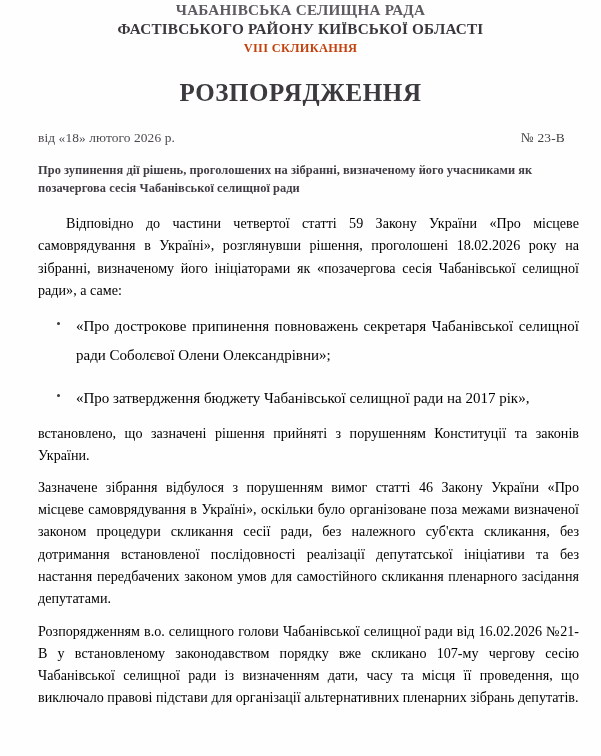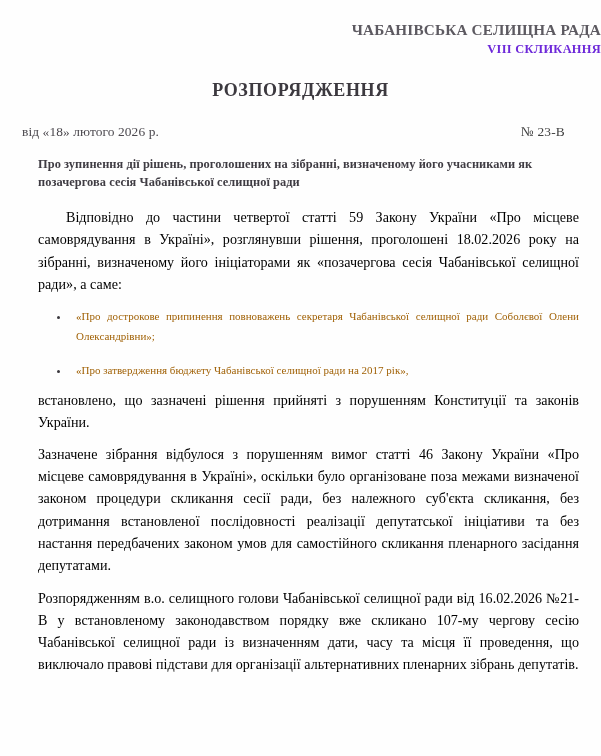--- a/index.html
+++ b/index.html
@@ -20,57 +20,56 @@
 
   .page {
     position: absolute;
     inset: 0;
     padding: 0;
     background: #fefefe;
   }
 
   
   .letterhead {
-    text-align: right;
-    padding-top: 20px;
+    text-align: center;
   }
   .letterhead .org-line {
     font-weight: bold;
     font-size: 15.2px;
     letter-spacing: 0.2px;
     line-height: 19px;
     color: #46434a;
   }
   .letterhead .org-line.l1 { color: #5d5a61; }
   .letterhead .org-line.l2 { color: #3a373d; }
   .letterhead .convocation {
     font-weight: bold;
     font-size: 12.4px;
     letter-spacing: 0.3px;
     line-height: 18px;
-    color: #6d28d9;
+    color: #c2410c;
     margin-top: 1px;
   }
 
   .doc-type {
     text-align: center;
     font-weight: bold;
-    font-size: 18px;
+    font-size: 25px;
     letter-spacing: 0.6px;
     color: #3c393f;
     margin-top: 22px;
   }
 
   
   .meta-row {
     display: flex;
     justify-content: space-between;
     align-items: baseline;
     margin-top: 23px;
-    padding: 0 36px 0 22px;
+    padding: 0 36px 0 38px;
     font-size: 13.4px;
     color: #4b484e;
   }
   .meta-row .doc-date { letter-spacing: 0.1px; }
   .meta-row .doc-number { letter-spacing: 0.2px; color: #404040; }
 
   
   .subject {
     margin-top: 16px;
     padding: 0 32px 0 38px;
@@ -102,43 +101,44 @@
 
   ul.bullets {
     list-style: none;
     margin: 11px 0 9px 0;
     padding: 0;
   }
   ul.bullets li {
     position: relative;
     padding-left: 38px;
     margin-bottom: 14px;
-    font-size: 11px;
-    line-height: 20px;
+    font-size: 15px;
+    line-height: 29px;
     text-align: justify;
-    color: #a16207;
+    color: #000000;
   }
   ul.bullets li:last-child { margin-bottom: 6px; }
   ul.bullets li .dot {
     position: absolute;
     left: 19px;
     top: 9.5px;
     width: 3.4px;
     height: 3.4px;
     border-radius: 50%;
     background: #3a373d;
   }
 </style>
 </head>
 <body>
 
 <div class="page">
 
   <div class="letterhead">
     <div class="org-line l1">ЧАБАНІВСЬКА СЕЛИЩНА РАДА</div>
+    <div class="org-line l2">ФАСТІВСЬКОГО РАЙОНУ КИЇВСЬКОЇ ОБЛАСТІ</div>
     <div class="convocation">VIII СКЛИКАННЯ</div>
   </div>
 
   <div class="doc-type">РОЗПОРЯДЖЕННЯ</div>
 
   <div class="meta-row">
     <div class="doc-date">від «18» лютого 2026 р.</div>
     <div class="doc-number">№ 23-В</div>
   </div>
 

